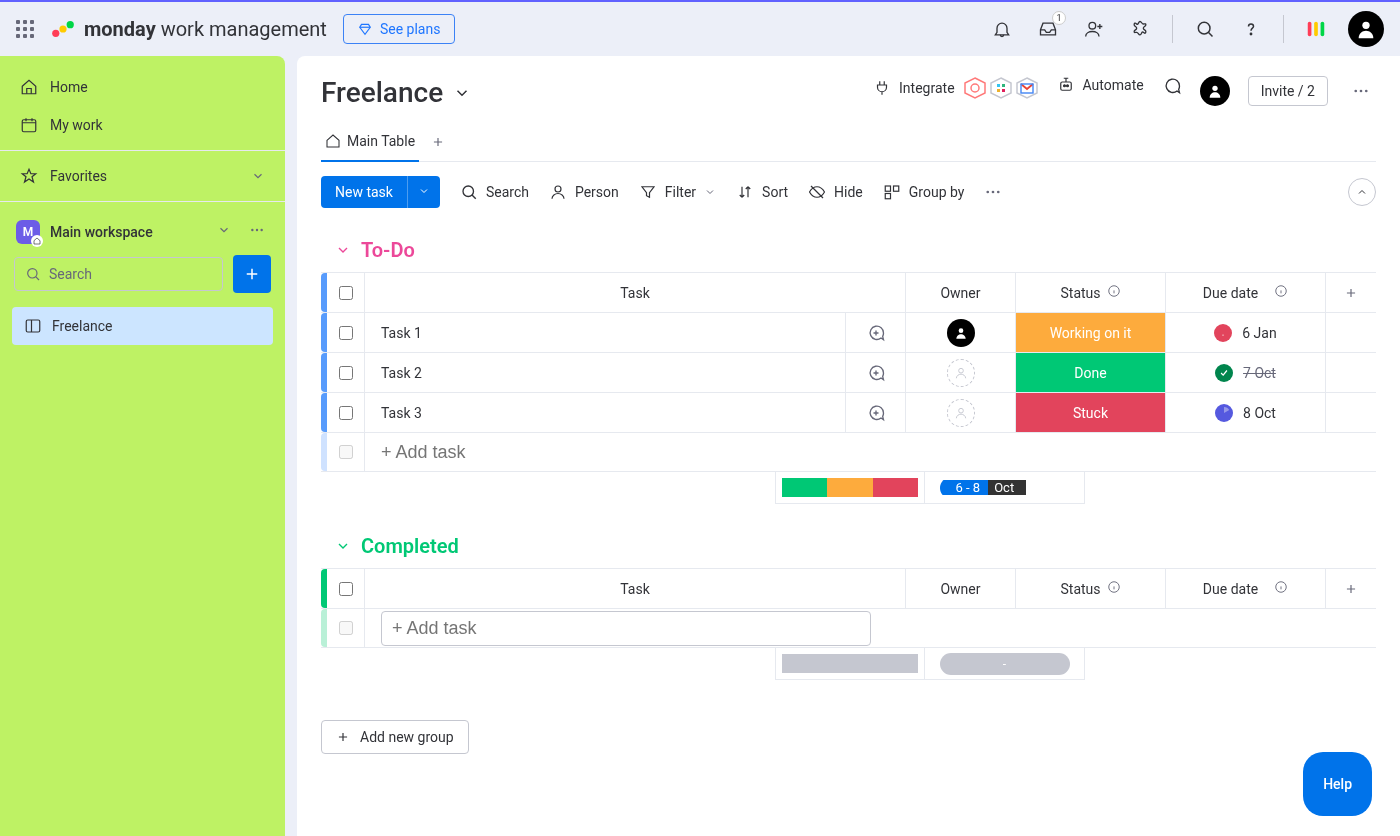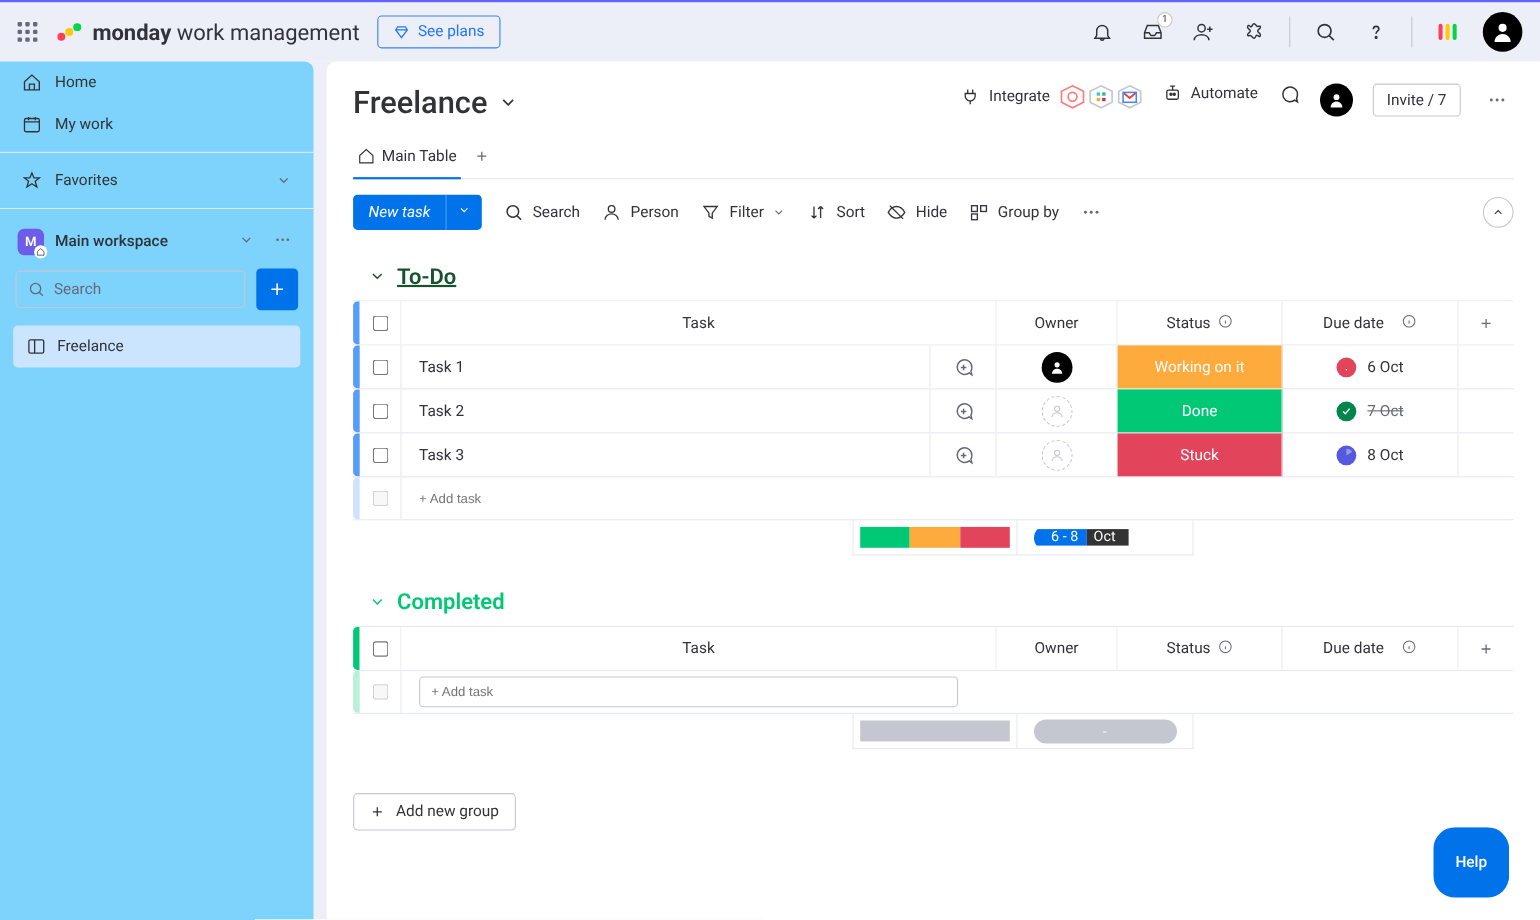--- a/index.html
+++ b/index.html
@@ -17,21 +17,21 @@
 .topbar-spacer { flex:1; }
 .topbar-icons { display:flex; align-items:center; gap:18px; }
 .topbar-icons .ticon { color:#323338; cursor:pointer; position:relative; display:flex; align-items:center; justify-content:center; width:28px; height:28px; }
 .badge-dot { position:absolute; top:-4px; right:-4px; background:#fff; border:1px solid #ccc; border-radius:50%; width:14px; height:14px; font-size:9px; display:flex; align-items:center; justify-content:center; }
 .topbar-divider { width:1px; height:28px; background:#c5c7d0; }
 .stripe-icon { width:22px; height:22px; }
 .avatar { width:36px; height:36px; border-radius:50%; background:#000; display:flex; align-items:center; justify-content:center; cursor:pointer; }
 .avatar svg { fill:#fff; width:22px; height:22px; }
 
 .layout { display:flex; height: calc(100vh - 56px); background:#eceff8; }
-.sidebar { width:285px; background:#7dd3fc; margin:0 0 0 0; border-radius:0 8px 0 0; display:flex; flex-direction:column; padding-top:0; }
+.sidebar { width:285px; background:#bef264; margin:0 0 0 0; border-radius:0 8px 0 0; display:flex; flex-direction:column; padding-top:12px; }
 .nav-item { display:flex; align-items:center; gap:12px; padding:10px 20px; cursor:pointer; color:#323338; }
 .nav-item svg { width:18px; height:18px; stroke:#323338; fill:none; stroke-width:1.6; }
 .fav-row { display:flex; align-items:center; justify-content:space-between; padding:10px 20px; cursor:pointer; }
 .fav-row .lbl { display:flex; align-items:center; gap:12px; }
 .sidebar-divider { height:1px; background:#e6e9ef; margin:6px 0; }
 .ws-row { display:flex; align-items:center; padding:10px 16px; gap:10px; }
 .ws-badge { width:24px; height:24px; background:#6c5ce7; color:#fff; border-radius:6px; display:flex; align-items:center; justify-content:center; font-size:12px; font-weight:600; position:relative; }
 .ws-badge .home-dot{ position:absolute; bottom:-3px; right:-3px; width:12px; height:12px; background:#fff; border-radius:50%; display:flex; align-items:center; justify-content:center; }
 .ws-badge .home-dot svg{width:8px;height:8px;stroke:#323338;fill:none;stroke-width:2;}
 .ws-name { font-weight:500; flex:1; }
@@ -55,29 +55,29 @@
 .avatar-sm { width:30px; height:30px; border-radius:50%; background:#000; display:flex; align-items:center; justify-content:center; }
 .avatar-sm svg{fill:#fff; width:16px; height:16px;}
 
 .view-tabs { display:flex; align-items:center; gap:4px; margin-top:16px; border-bottom:1px solid #e6e9ef; }
 .view-tab { display:flex; align-items:center; gap:6px; padding:8px 4px 12px; cursor:pointer; position:relative; }
 .view-tab.active::after { content:''; position:absolute; bottom:-1px; left:0; right:0; height:2px; background:#0073ea; }
 .add-view { cursor:pointer; padding:8px; color:#676879; }
 
 .toolbar { display:flex; align-items:center; gap:20px; margin-top:14px; }
 .new-task { background:#0073ea; color:#fff; border-radius:4px; display:flex; align-items:center; overflow:hidden; }
-.new-task .label { padding:8px 14px; cursor:pointer;font-style:italic; }
+.new-task .label { padding:8px 14px; cursor:pointer; }
 .new-task .drop { padding:8px 10px; border-left:1px solid rgba(255,255,255,.3); cursor:pointer; }
 .tool { display:flex; align-items:center; gap:8px; color:#323338; cursor:pointer; }
 .toolbar-spacer{flex:1;}
 .collapse-btn { width:28px; height:28px; border:1px solid #c5c7d0; border-radius:50%; display:flex; align-items:center; justify-content:center; cursor:pointer; }
 
 .group { margin-top:30px; }
 .group-header { display:flex; align-items:center; gap:10px; font-size:20px; font-weight:600; cursor:pointer; padding-left:14px; }
-.group-header.blue { color:#14532d;text-decoration:underline; }
+.group-header.blue { color:#ec4899; }
 .group-header.green { color:#00c875; }
 .group-header svg { width:16px; height:16px; }
 
 .table { margin-top:10px; position:relative; }
 .table-row { display:flex; align-items:stretch; border-top:1px solid #e6e9ef; min-height:40px; }
 .table-row:last-child{ border-bottom:1px solid #e6e9ef;}
 .stripe { width:6px; border-radius:4px 0 0 4px; }
 .stripe.blue{ background:#579bfc; }
 .stripe.green{ background:#00c875; }
 .cell { display:flex; align-items:center; border-right:1px solid #e6e9ef; }
@@ -96,21 +96,21 @@
 .status.done { background:#00c875; }
 .status.stuck { background:#e2445c; }
 .owner-avatar { width:28px; height:28px; border-radius:50%; background:#000; display:flex; align-items:center; justify-content:center; }
 .owner-avatar svg{fill:#fff;width:14px;height:14px;}
 .owner-placeholder { width:28px; height:28px; border-radius:50%; border:1.5px dashed #c5c7d0; display:flex; align-items:center; justify-content:center; color:#c5c7d0; }
 .due-icon { width:18px; height:18px; border-radius:50%; display:flex; align-items:center; justify-content:center; }
 .due-icon.alert{ background:#e2445c; color:#fff; }
 .due-icon.check{ background:#00854d; color:#fff; }
 .due-icon.clock{ background:#5559df; }
 .strike { text-decoration: line-through; color:#676879; }
-.add-task-row .cell.task input { border:none; outline:none; width:100%; font-size:12px; color:#676879; }
+.add-task-row .cell.task input { border:none; outline:none; width:100%; font-size:18px; color:#676879; }
 
 .summary-row { display:flex; margin-left:6px; }
 .summary-row .spacer1 { width:calc(38px + 300px + 110px); }
 .sum-status { width:150px; height:32px; display:flex; border:1px solid #e6e9ef; border-top:none; padding:6px;}
 .sum-seg { flex:1; }
 .sum-due { width:160px; height:32px; border:1px solid #e6e9ef; border-top:none; border-left:none; display:flex; align-items:center; justify-content:center; padding:4px; }
 .sum-due-pill { border-radius:20px; height:22px; display:flex; align-items:center; overflow:hidden; width:130px; }
 .sum-due-pill .seg1{ background:#0073ea; color:#fff; padding:0 8px 0 16px; font-size:13px; }
 .sum-due-pill .seg2{ background:#333; color:#fff; padding:0 12px 0 6px; font-size:13px; }
 .sum-placeholder { background:#c5c7d0; border-radius:20px; height:22px; width:130px; display:flex; align-items:center; justify-content:center; color:#fff; font-size:12px;}
@@ -334,21 +334,21 @@
           <svg width="20" height="20" viewBox="0 0 24 24" fill="none" stroke="#323338" stroke-width="1.6">
               <path d="M21 12a8 8 0 10-3 6l3 2-1-4a8 8 0 001-4z"></path>
             </svg>
         </div>
         <div class="avatar-sm">
             <svg viewBox="0 0 24 24">
               <circle cx="12" cy="8" r="4"></circle>
               <path d="M4 22c0-5 4-8 8-8s8 3 8 8z"></path>
             </svg>
           </div>
-        <div class="invite-btn"><span>Invite / 7</span></div>
+        <div class="invite-btn"><span>Invite / 2</span></div>
         <div class="dots-btn"><svg width="18" height="18" viewBox="0 0 24 24" fill="#676879">
               <circle cx="5" cy="12" r="1.8"></circle>
               <circle cx="12" cy="12" r="1.8"></circle>
               <circle cx="19" cy="12" r="1.8"></circle>
             </svg></div>
       </div>
     </div>
 
     <div class="view-tabs">
       <div class="view-tab active">
@@ -495,21 +495,21 @@
           <div class="cell status working">
               <span>Working on it</span>
             </div>
           <div class="cell due">
             <span class="due-icon alert">
                 <svg width="10" height="10" viewBox="0 0 24 24" fill="#fff">
                   <path d="M12 5v8"></path>
                   <circle cx="12" cy="17" r="1.5"></circle>
                 </svg>
               </span>
-            <span>6 Oct</span>
+            <span>6 Jan</span>
           </div>
           <div class="cell addcol"></div>
         </div>
 
         <div class="table-row">
           <div class="stripe blue"></div>
           <div class="cell check">
               <input type="checkbox" style="">
             </div>
           <div class="cell task" style="min-width:240px;">

